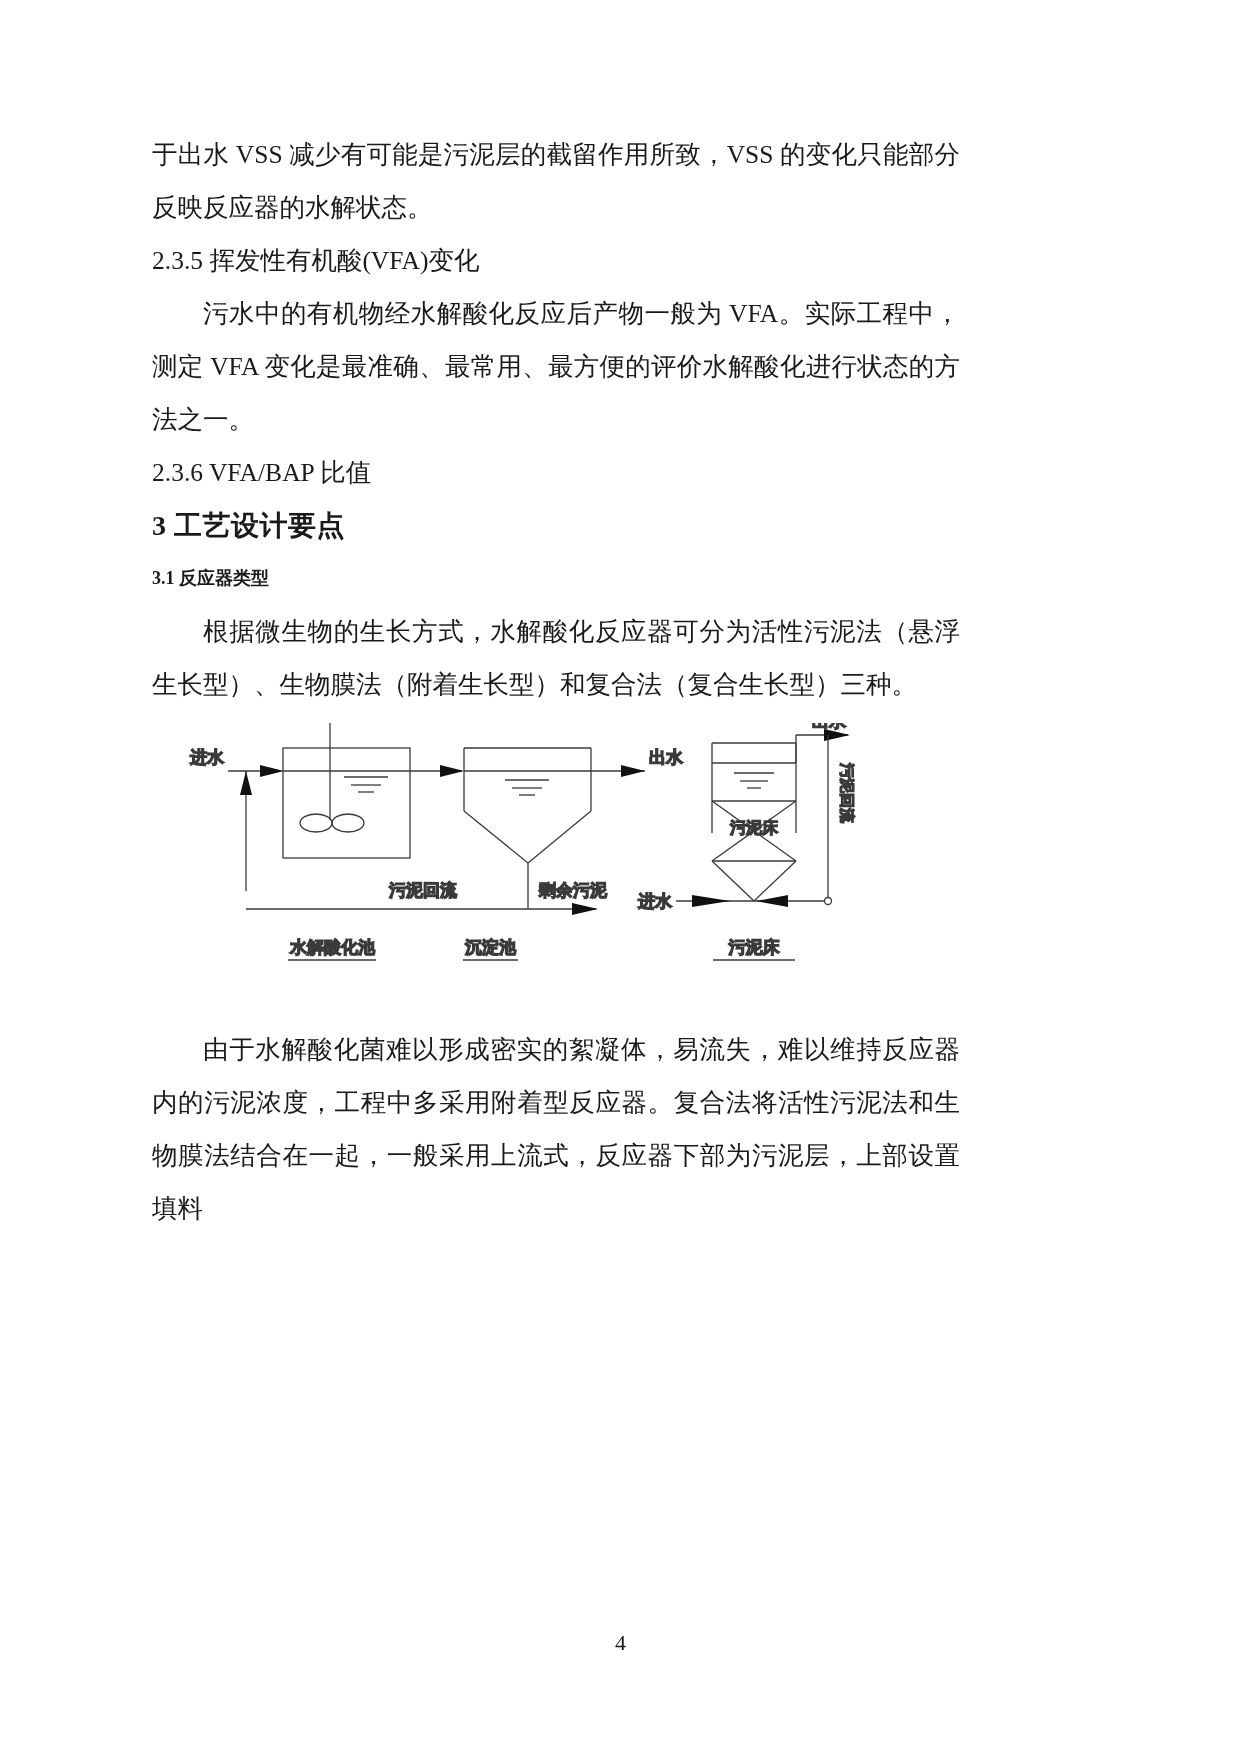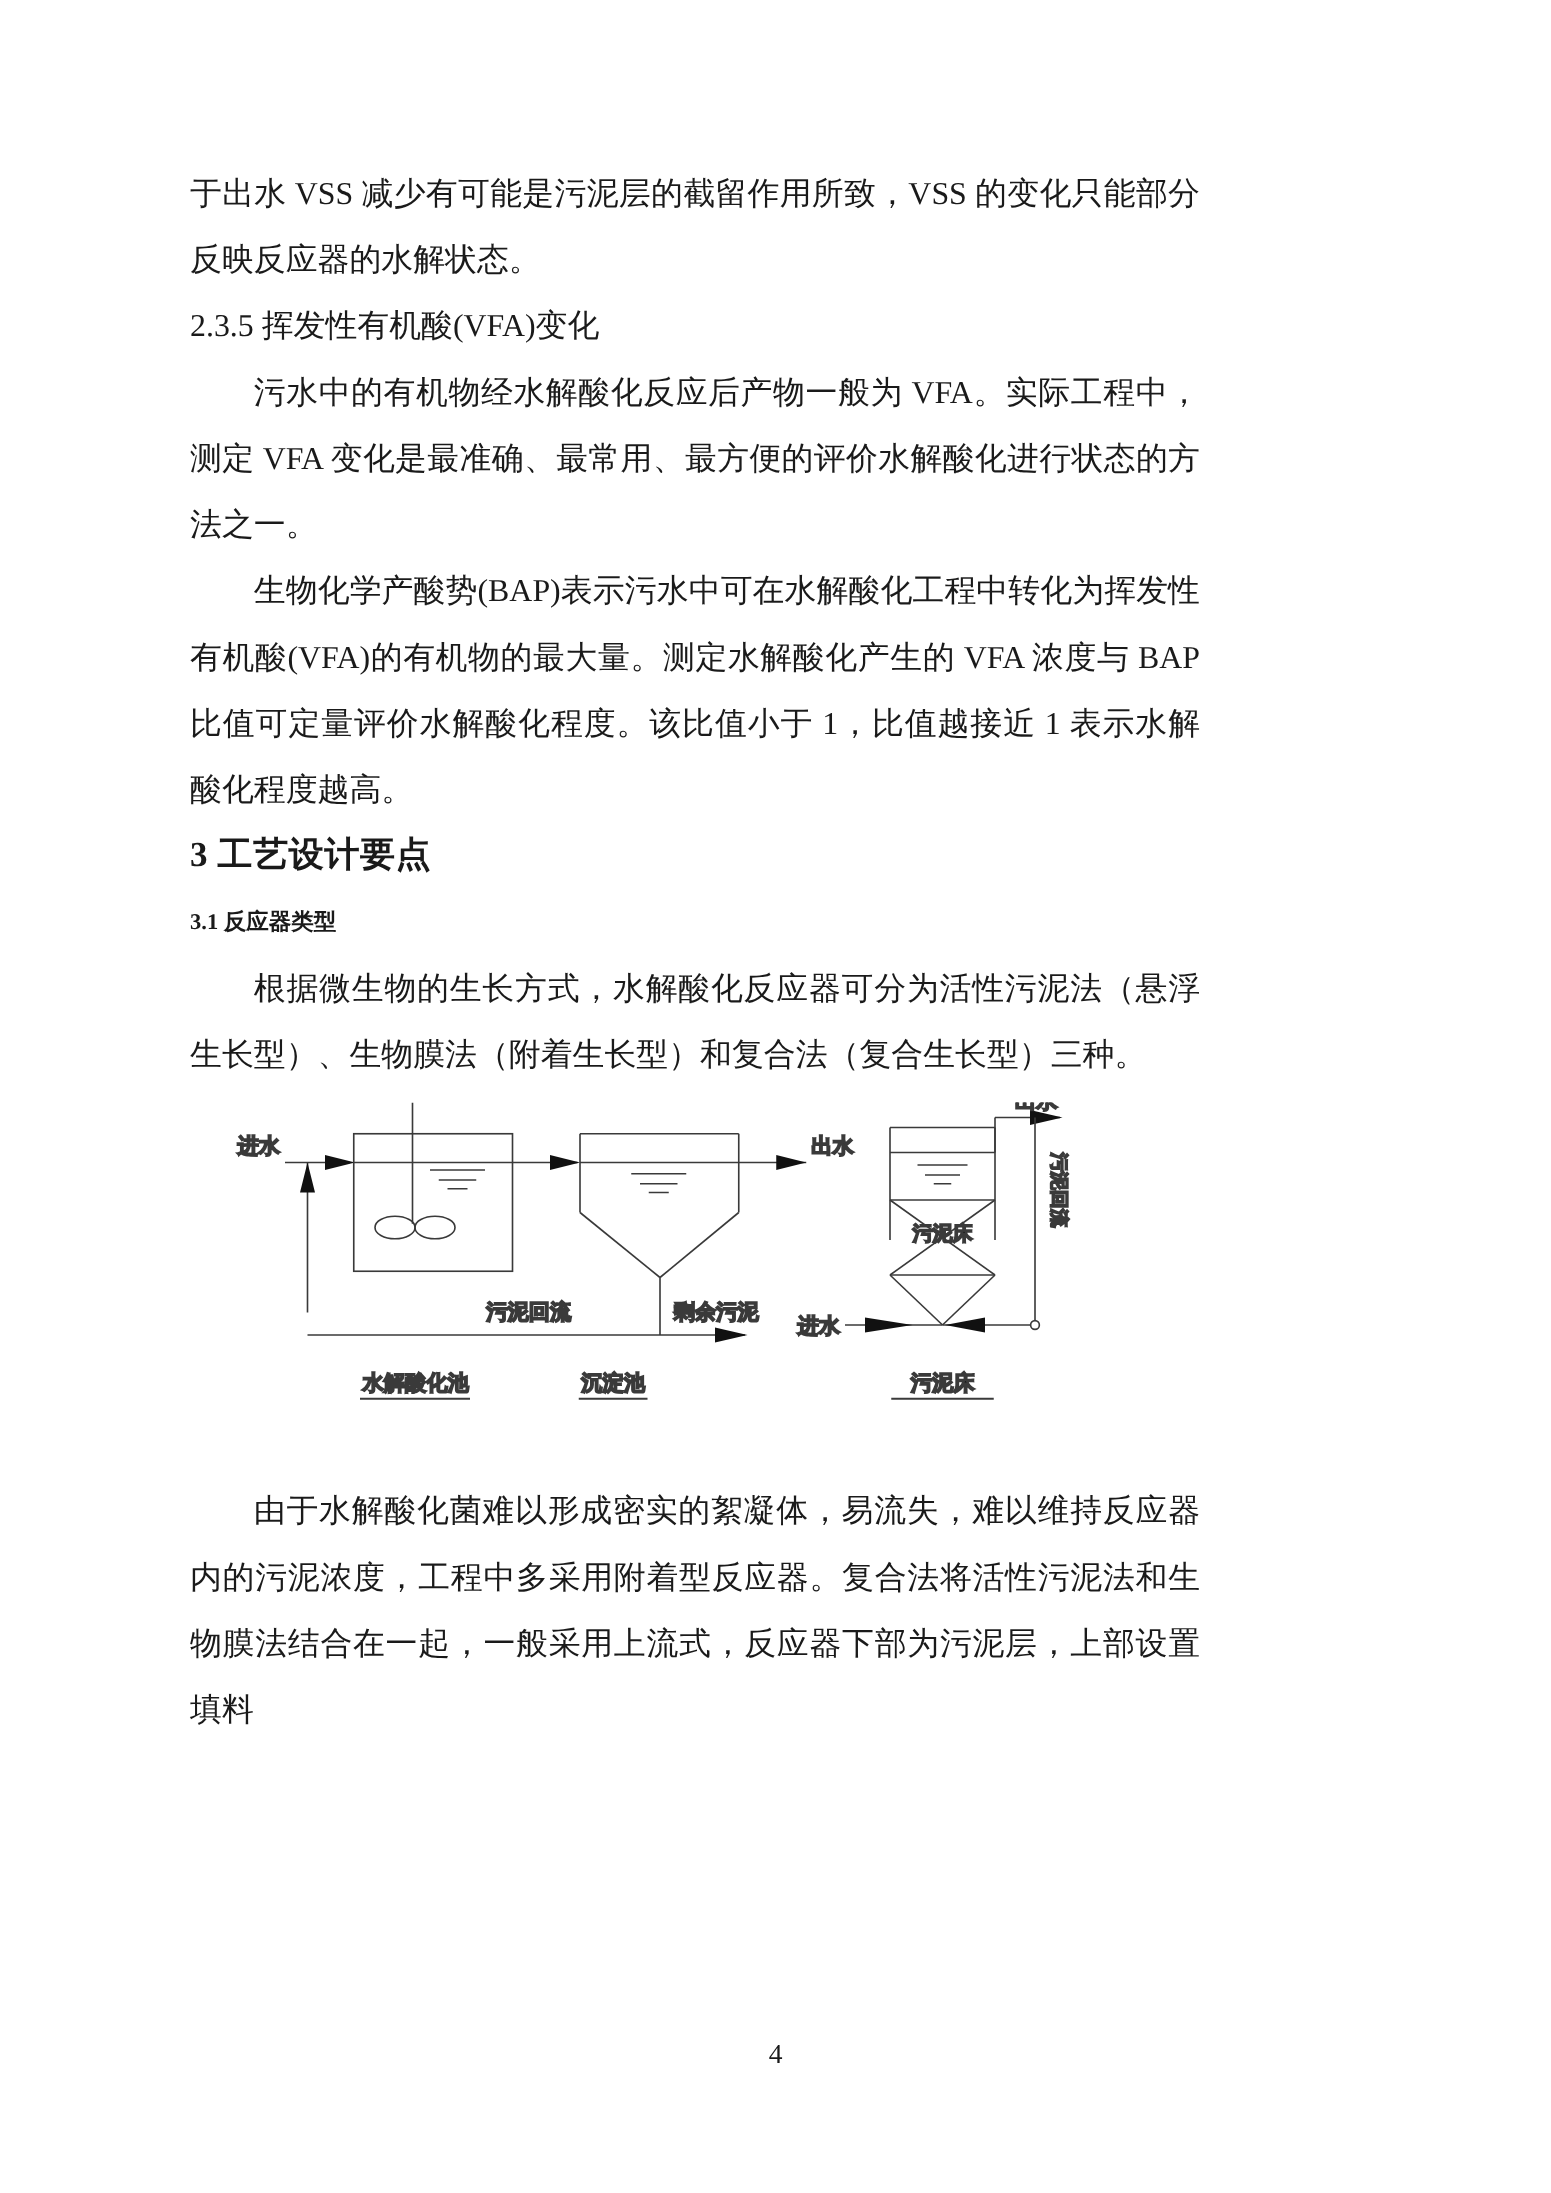--- a/index.html
+++ b/index.html
@@ -97,22 +97,22 @@
 
 <div class="page">
   <div class="content">
 
     <p class="para">于出水 VSS 减少有可能是污泥层的截留作用所致，VSS 的变化只能部分反映反应器的水解状态。</p>
 
     <p class="numbered">2.3.5  挥发性有机酸(VFA)变化</p>
 
     <p class="para indent">污水中的有机物经水解酸化反应后产物一般为 VFA。实际工程中，测定 VFA 变化是最准确、最常用、最方便的评价水解酸化进行状态的方法之一。</p>
 
-
-    <p class="para indent">生物化学产酸势(BAP)表示污水中可在水解酸化工程中转化为挥发性有机酸(VFA)的有机物的最大量。测定水解酸化产生的 VFA 浓度与 BAP 比值可定量评价水解酸化程度。该比值小于 1，比值越接近 1 表示水解酸化程度越高。</p>
+    <p class="numbered">2.3.6 VFA/BAP 比值</p>
+
 
     <p class="heading">3  工艺设计要点</p>
 
     <p class="subheading">3.1  反应器类型</p>
 
     <p class="para indent">根据微生物的生长方式，水解酸化反应器可分为活性污泥法（悬浮生长型）、生物膜法（附着生长型）和复合法（复合生长型）三种。</p>
 
 
     <div class="figwrap">
       <svg class="figure-area" viewBox="0 0 808 290">

